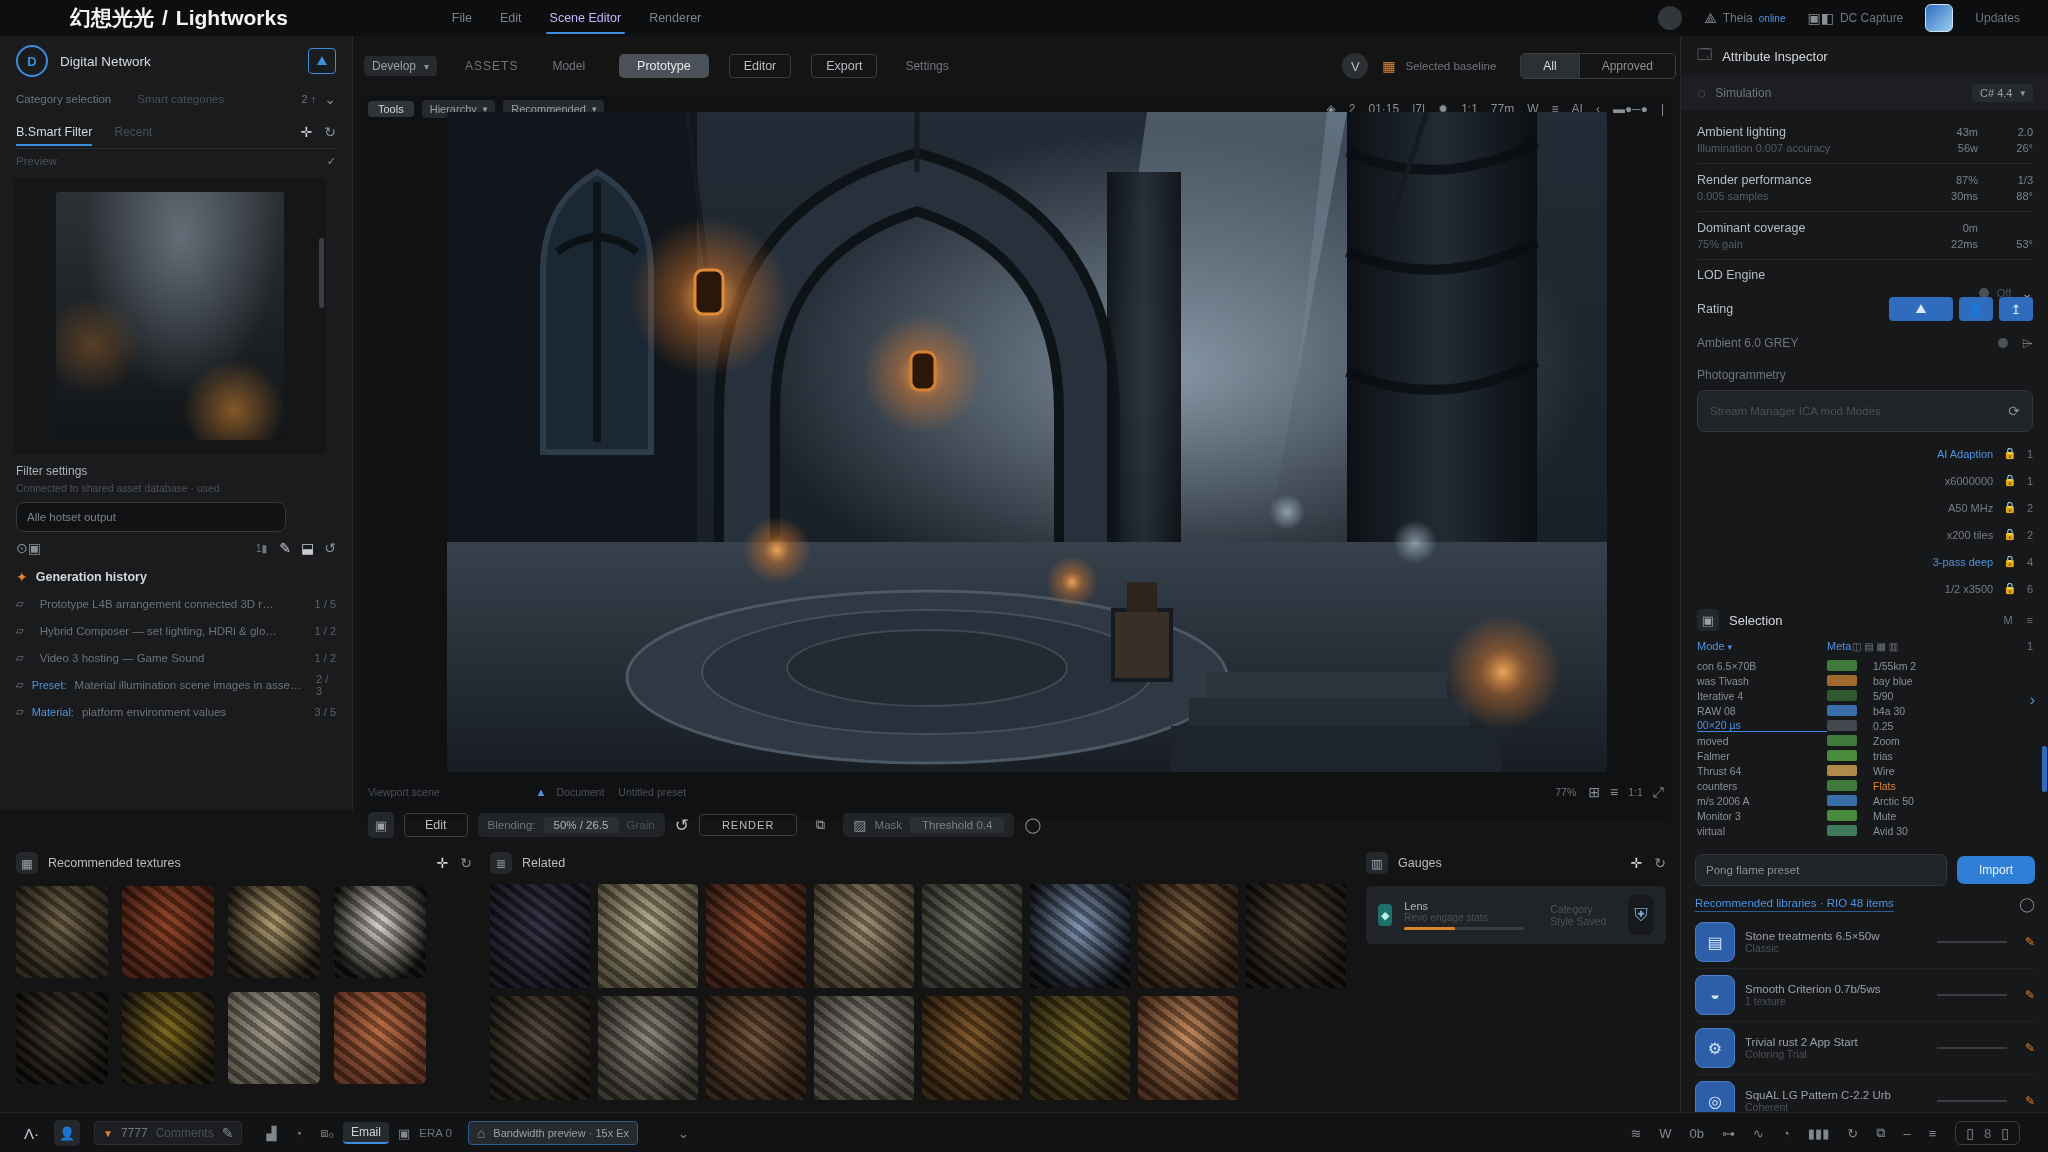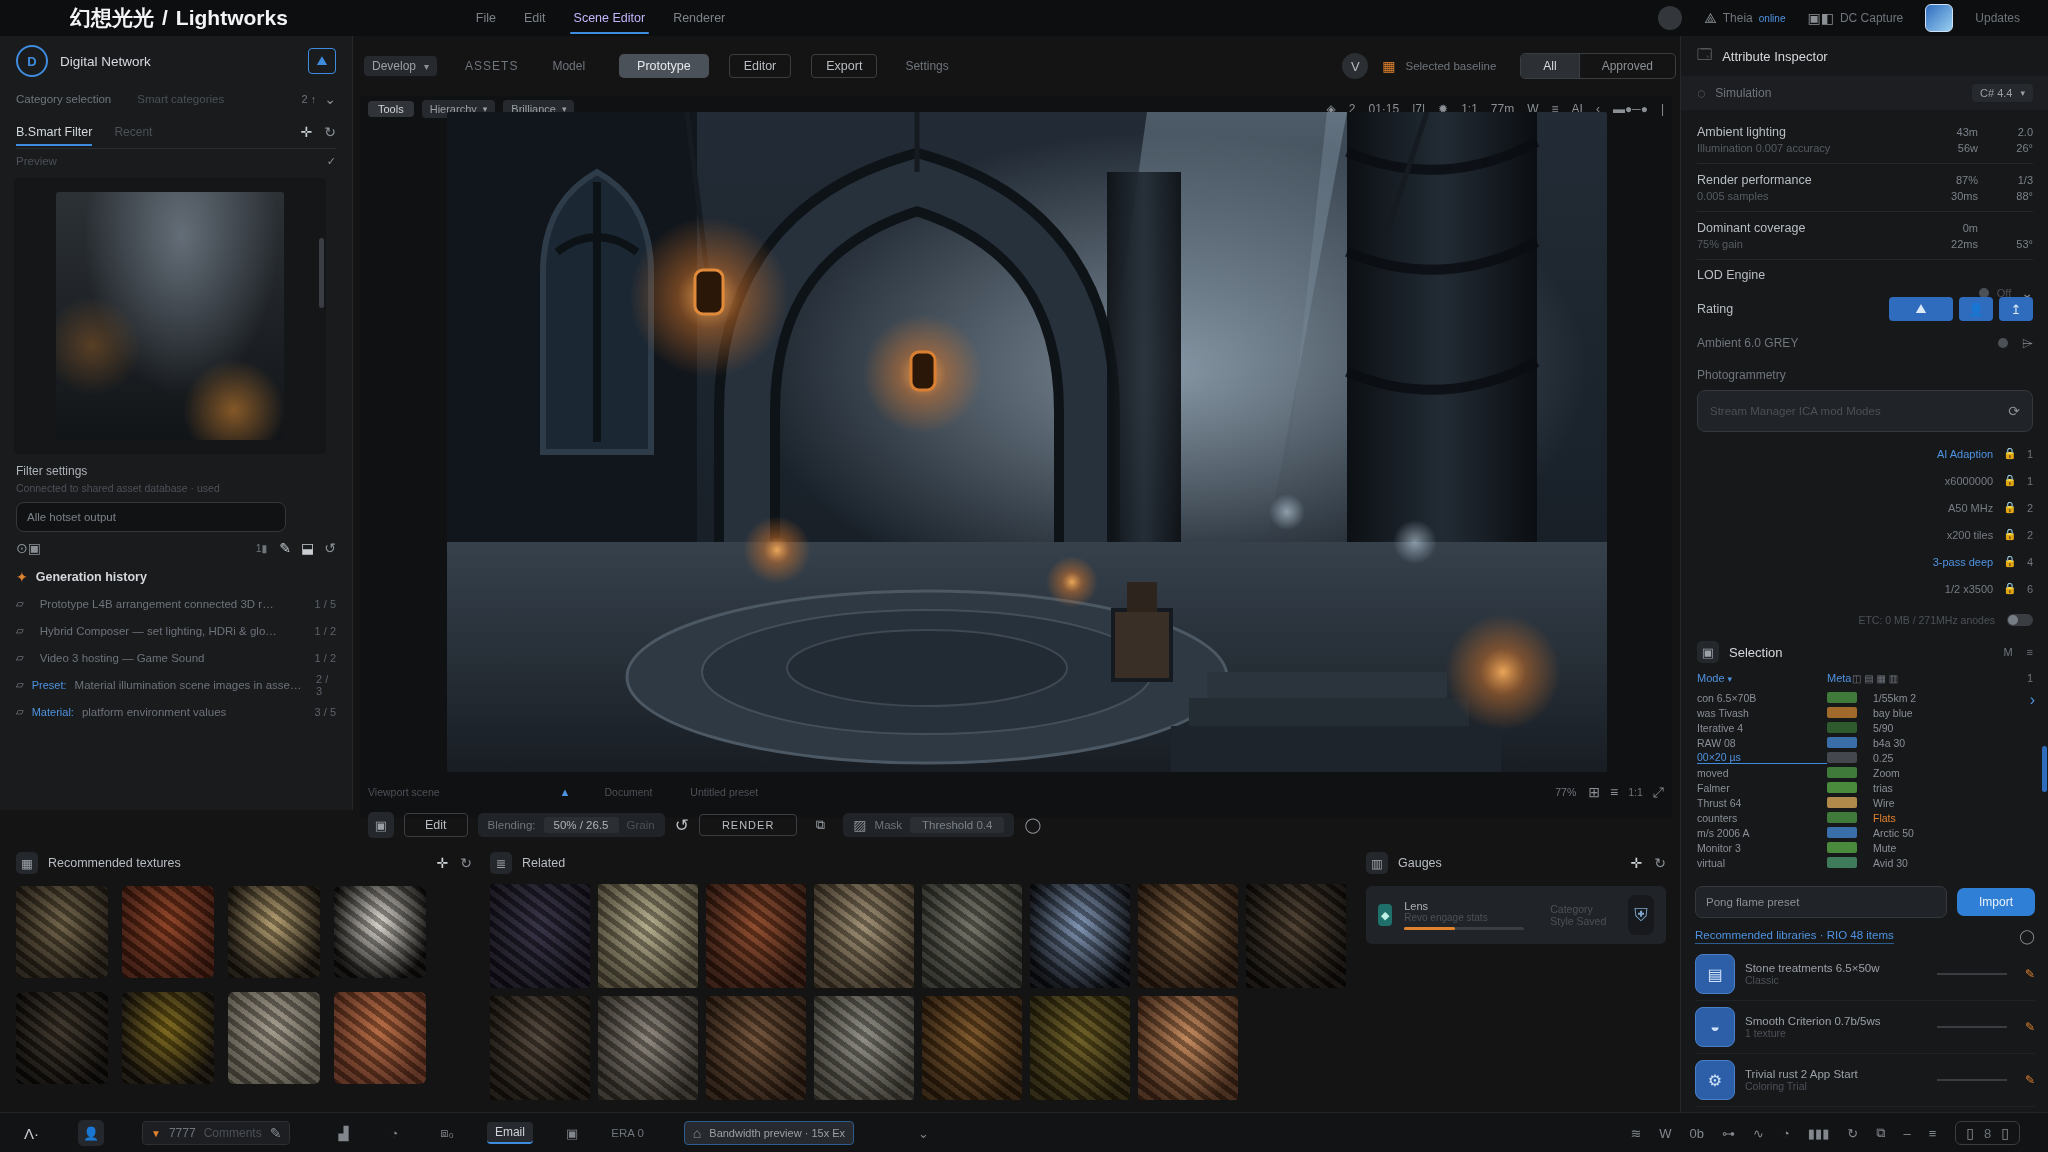--- a/index.html
+++ b/index.html
@@ -1,18 +1,18 @@
 <!DOCTYPE html>
 <html><head>
 <meta charset="utf-8">
 <style>
   html,body{margin:0;padding:0;background:#0a0a0a;}
   #app{position:relative;width:2048px;height:1152px;background:#141414;overflow:hidden;
        font-family:"Liberation Sans",sans-serif;color:#c9cdd2;font-size:13px;}
-  .abs{position:absolute;gap:24px;}
+  .abs{position:absolute;}
   .row{display:flex;align-items:center;}
   .dim{color:#6f757d;}
   .dim2{color:#4c5158;}
   .blue{color:#4f93e0;}
   .orange{color:#e0832f;}
   .panel{background:#1b1d20;border-radius:6px;}
   .hairline{background:#2a2d31;height:1px;}
   .icon{display:inline-flex;align-items:center;justify-content:center;color:#8b9096;font-size:14px;}
   .iconbox{width:26px;height:26px;border-radius:5px;background:#24272b;display:inline-flex;align-items:center;justify-content:center;color:#9aa0a7;}
   .chip{background:#26292d;border-radius:4px;padding:3px 8px;color:#9aa0a7;font-size:12px;}
@@ -211,21 +211,21 @@
   </div>
 
   <div id="viewport" class="abs">
     <div class="row" style="height:26px;padding:0 8px;gap:8px;">
       <span class="chip" style="background:#303439;color:#d0d4d9;font-size:11px;padding:2px 10px;">Tools</span>
       <span class="chip row" style="font-size:11px;gap:6px;">
           <span>Hierarchy</span>
           <span style="font-size:9px;">▾</span>
         </span>
       <span class="chip row" style="font-size:11px;gap:6px;">
-          <span>Brilliance</span>
+          <span>Recommended</span>
           <span style="font-size:9px;">▾</span>
         </span>
       <span style="margin-left:auto;" class="row">
 
       <span class="icon" style="margin-left:13px;font-size:12px;">◈</span>
           <span class="icon" style="margin-left:13px;font-size:12px;">2</span>
           <span class="icon bluechip" style="margin-left:13px;font-size:12px;">01·15</span>
           <span class="icon" style="margin-left:13px;font-size:12px;">|7|</span>
           <span class="icon orange" style="margin-left:13px;font-size:12px;">✹</span>
           <span class="icon" style="margin-left:13px;font-size:12px;">1:1</span>
@@ -542,24 +542,20 @@
           <span class="icon" style="font-size:11px;">🔒</span>
           <span class="dim">4</span>
         </div>
 
         <div class="mini-row">
           <span>1/2 x3500</span>
           <span class="icon" style="font-size:11px;">🔒</span>
           <span class="dim">6</span>
         </div>
       </div>
-    <div class="row" style="height:28px;padding:0 16px;margin-top:4px;">
-      <span class="dim2" style="font-size:10.5px;margin-left:auto;">ETC: 0 MB / 271MHz anodes</span>
-      <span class="switch" style="margin-left:12px;"></span>
-    </div>
 
     <div class="row" style="height:32px;padding:0 16px;gap:10px;margin-top:2px;">
       <span class="iconbox" style="width:22px;height:22px;">▣</span>
       <span style="color:#d4d8dc;font-size:13px;">Selection</span>
       <span style="margin-left:auto;" class="row dim">
         <span style="font-size:11px;">M</span>
         <span style="margin-left:14px;font-size:11px;">≡</span>
       </span>
     </div>
     <div class="row" style="height:20px;padding:0 16px;">

